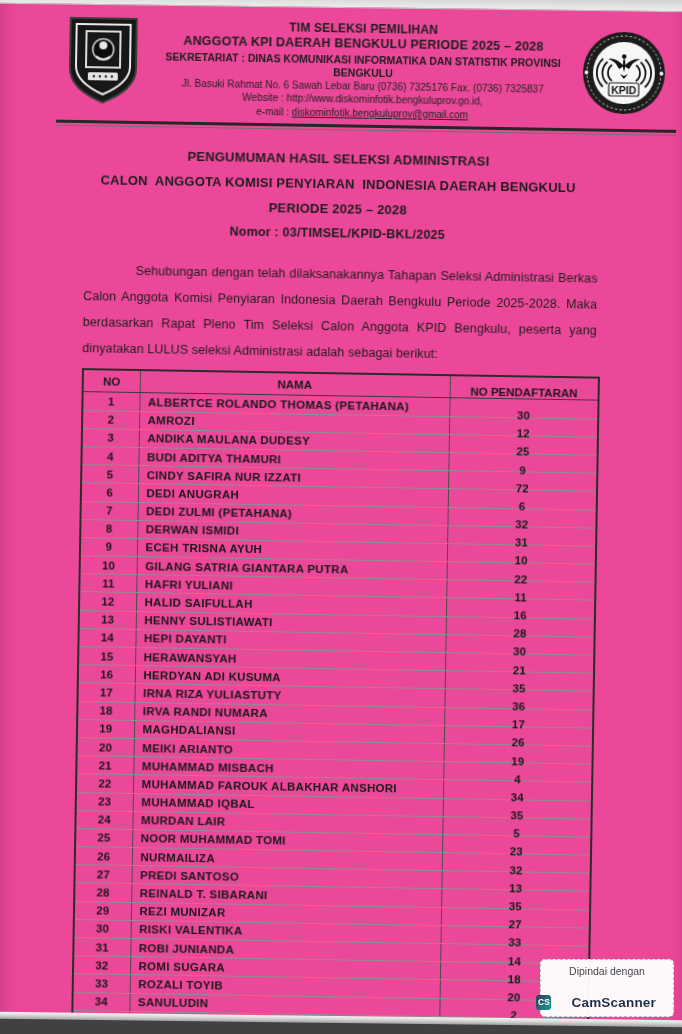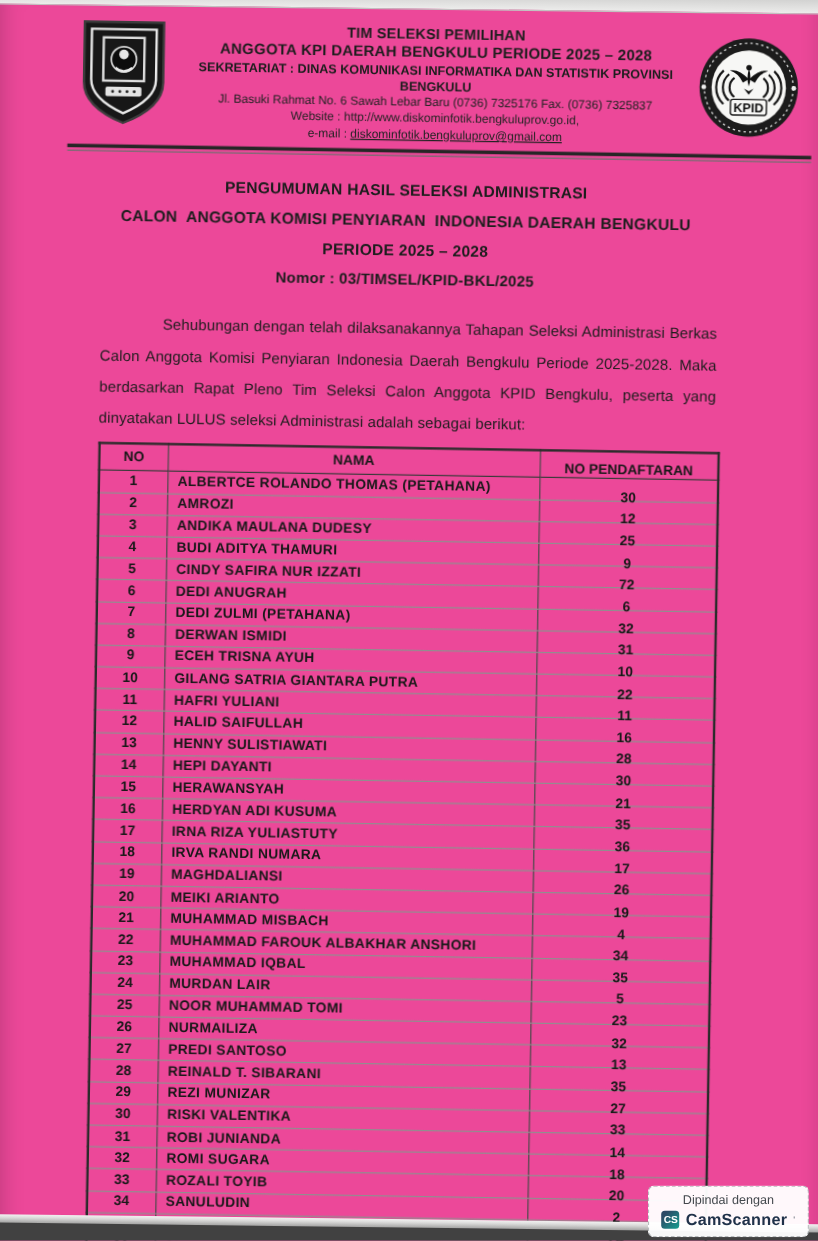--- a/index.html
+++ b/index.html
@@ -69,26 +69,26 @@
   }
   table.results td { height:15.2px; border-bottom:1px solid #8f8f8f; font-weight:bold; }
   table.results tr:last-child td { border-bottom:none; }
   td.c-no  { text-align:center; }
   td.c-name{ padding-left:8px; letter-spacing:.3px; white-space:nowrap; }
   td.c-reg { text-align:center; }
   .reg-val { position:relative; top:7px; display:inline-block; }
   .hdr-offset { position:relative; top:4px; display:inline-block; }
   
   .wm {
-    position:absolute; right:8px; bottom:3px; width:124px; z-index:6;
+    position:absolute; right:8px; bottom:17px; width:124px; z-index:6;
     border:1.5px dashed #b7bcbe; border-radius:5px; background:rgba(255,255,255,.96);
     padding:5px 4px 6px; text-align:center;
   }
   .wm-line1 { font-size:10.5px; color:#44494e; }
-  .wm-brand-row { display:flex; align-items:center; justify-content:center; gap:5px; margin-top:3px; }
+  .wm-brand-row { display:flex; align-items:center; justify-content:center; gap:20px; margin-top:18px; }
   .cs-icon {
     width:15px; height:15px; border-radius:3px; flex:0 0 auto;
     background:linear-gradient(135deg,#2b4a66 20%,#169f8f);
     color:#fff; font-size:8.5px; font-weight:bold; line-height:15px; text-align:center;
   }
   .wm-brand { font-size:13.5px; font-weight:bold; color:#1f3149; letter-spacing:.2px;text-align:center; }
   .wm-tm { font-size:8px; color:#5a6470; vertical-align:top; }
 </style>
 </head>
 <body>

